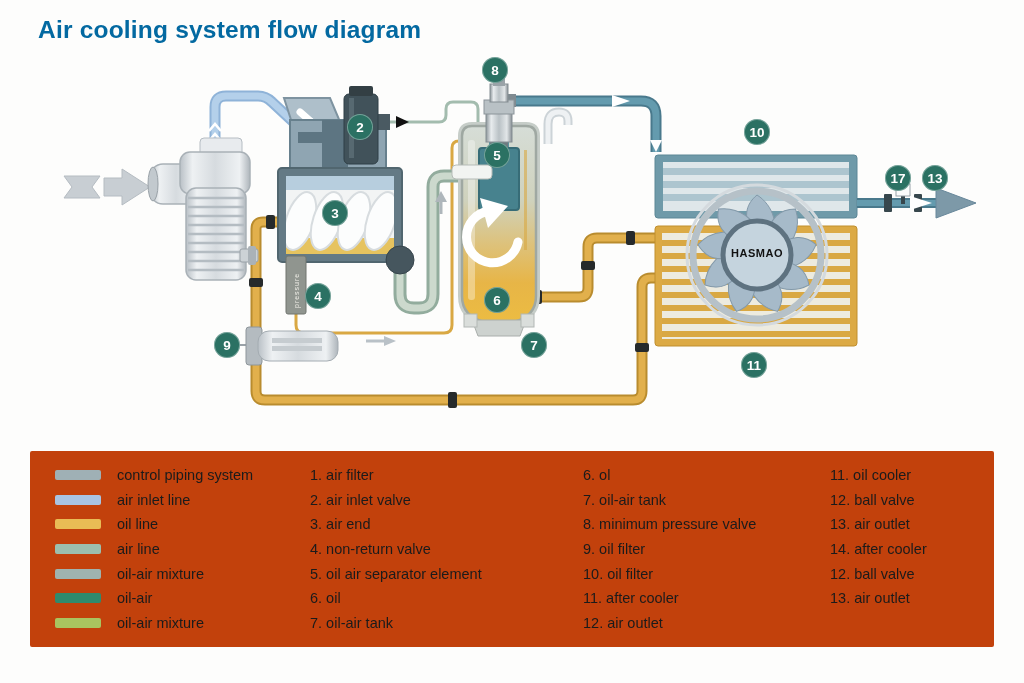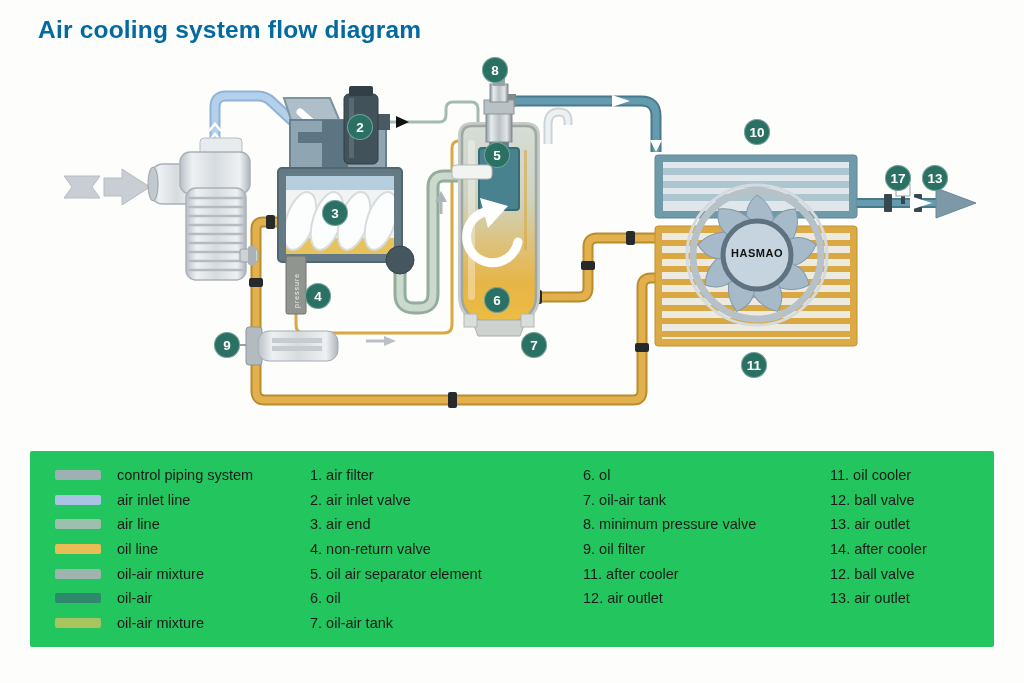--- a/index.html
+++ b/index.html
@@ -19,21 +19,21 @@
     display:flex;align-items:center;justify-content:center;
     box-shadow:0 0 0 1px rgba(255,255,255,.35) inset;
     z-index:5;
   }
   .fan-brand{
     position:absolute;left:717px;top:247px;width:80px;text-align:center;
     font-size:11px;font-weight:700;color:#111;letter-spacing:.5px;z-index:4;
   }
   .legend-panel{
     position:absolute;left:30px;top:451px;width:964px;height:196px;
-    background:#22c55e;border-radius:2px;
+    background:#c2410c;border-radius:2px;
   }
   .lg-col{position:absolute;top:12px;}
   .lg-row{height:24.6px;display:flex;align-items:center;
     font-size:14.5px;color:#1b1b1b;white-space:nowrap;}
   .swatch{width:46px;height:10px;border-radius:2px;margin-right:16px;flex:0 0 auto;}
 </style>
 </head>
 <body>
 
 <div class="page-title">Air cooling system flow diagram</div>
@@ -267,26 +267,26 @@
   <div class="lg-col" style="left:25px">
     <div class="lg-row">
         <span class="swatch" style="background: rgb(159, 176, 181);"></span>
         <span>control piping system</span>
       </div>
     <div class="lg-row">
         <span class="swatch" style="background: rgb(169, 196, 227);"></span>
         <span>air inlet line</span>
       </div>
     <div class="lg-row">
+        <span class="swatch" style="background: rgb(233, 188, 85);"></span>
+        <span>oil line</span>
+      </div>
+    <div class="lg-row">
         <span class="swatch" style="background: rgb(156, 191, 174);"></span>
         <span>air line</span>
-      </div>
-    <div class="lg-row">
-        <span class="swatch" style="background: rgb(233, 188, 85);"></span>
-        <span>oil line</span>
       </div>
     <div class="lg-row">
         <span class="swatch" style="background: rgb(159, 179, 175);"></span>
         <span>oil-air mixture</span>
       </div>
     <div class="lg-row">
         <span class="swatch" style="background: rgb(47, 138, 109);"></span>
         <span>oil-air</span>
       </div>
     <div class="lg-row">
@@ -301,20 +301,21 @@
     <div class="lg-row">4. non-return valve</div>
     <div class="lg-row">5. oil air separator element</div>
     <div class="lg-row">6. oil</div>
     <div class="lg-row">7. oil-air tank</div>
   </div>
   <div class="lg-col" style="left:553px">
     <div class="lg-row">6. ol</div>
     <div class="lg-row">7. oil-air tank</div>
     <div class="lg-row">8. minimum pressure valve</div>
     <div class="lg-row">9. oil filter</div>
+    <div class="lg-row">10. oil filter</div>
     <div class="lg-row">11. after cooler</div>
     <div class="lg-row">12. air outlet</div>
   </div>
   <div class="lg-col" style="left:800px">
     <div class="lg-row">11. oil cooler</div>
     <div class="lg-row">12. ball valve</div>
     <div class="lg-row">13. air outlet</div>
     <div class="lg-row">14. after cooler</div>
     <div class="lg-row">12. ball valve</div>
     <div class="lg-row">13. air outlet</div>

